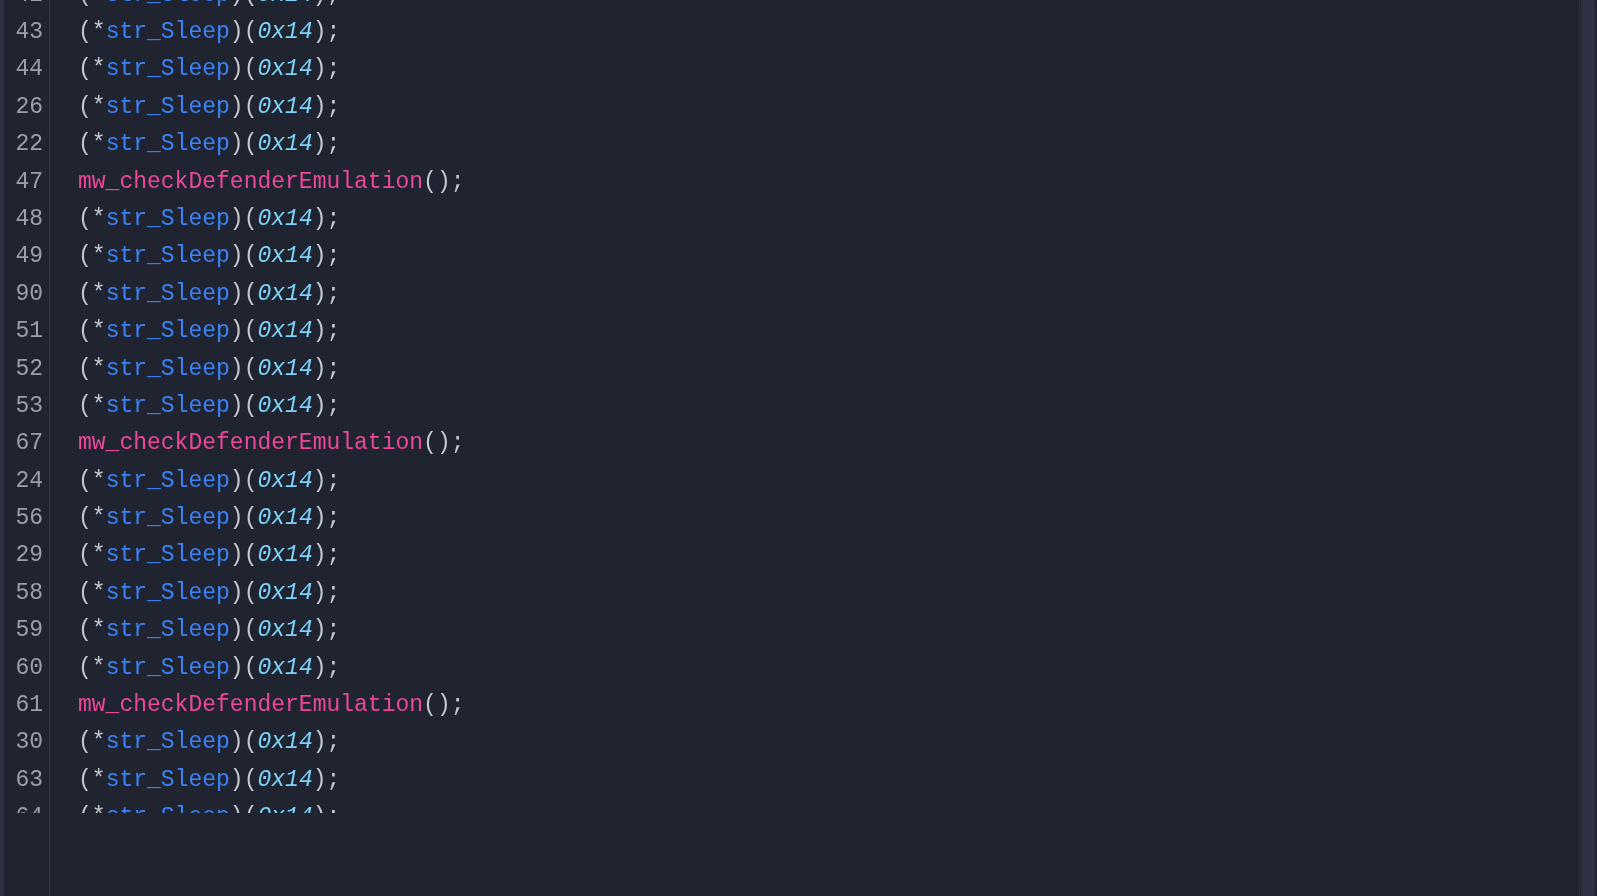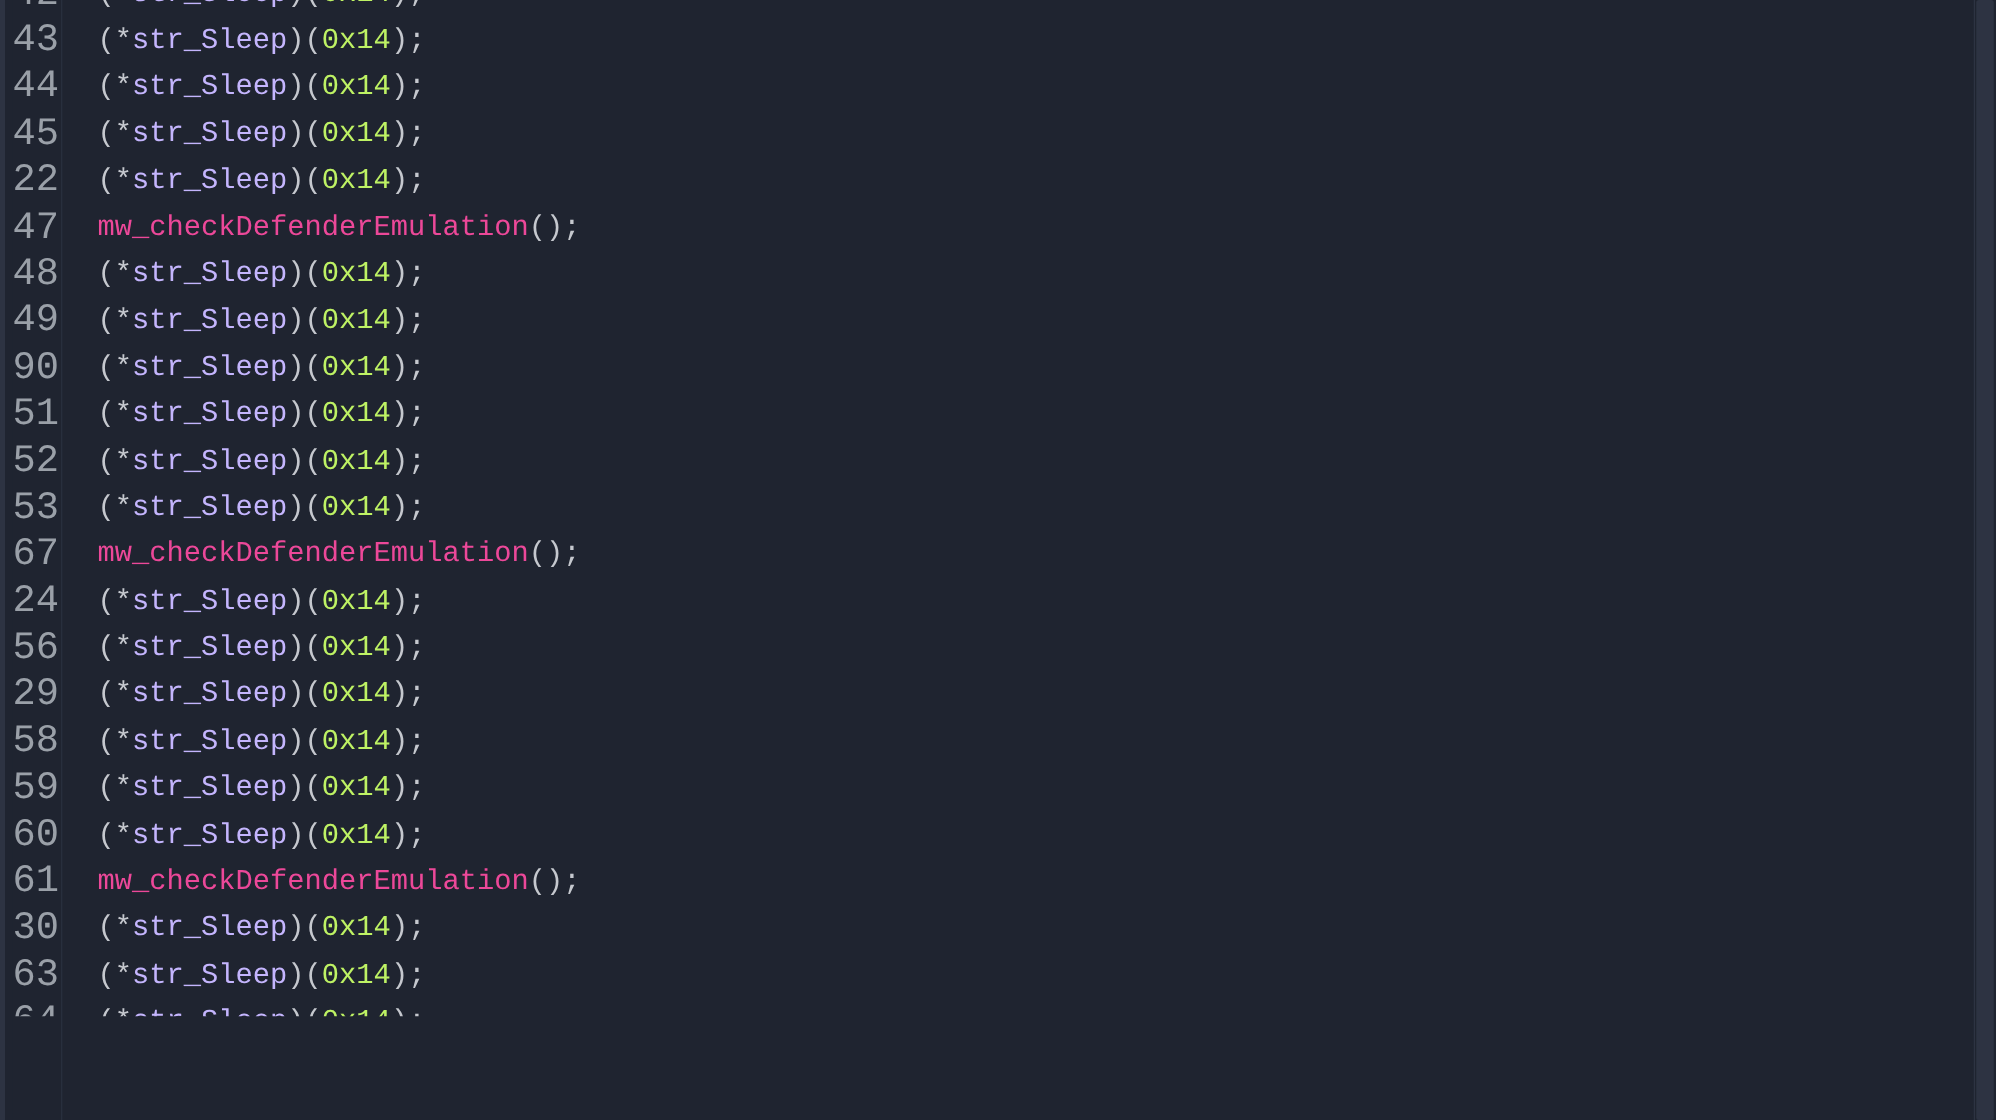--- a/index.html
+++ b/index.html
@@ -35,41 +35,41 @@
     flex-shrink: 0;
     border-right: 1px solid #2d3342;
     padding-top: 0;
   }
   .gutter-line {
     height: 37.4px;
     line-height: 37.4px;
     text-align: right;
     padding-right: 6px;
     color: #9aa0a8;
-    font-size: 31px;
+    font-size: 23px;
     user-select: none;
   }
   .code-area {
     flex: 1;
     background: #1f2430;
     padding-left: 28px;
     position: relative;
   }
   .code-line {
     height: 37.4px;
     line-height: 37.4px;
     white-space: pre;
     color: #c5c8ce;
   }
   .punct { color: #c5c8ce; }
   .paren { color: #c5c8ce; }
   .ident { color: #ec4899; }
-  .str-ident { color: #c4b5fd; }
+  .str-ident { color: #3b82f6; }
   .op { color: #c5c8ce; }
-  .num { color: #bef264; }
+  .num { color: #7dd3fc; font-style: italic; }
   .scrollbar-track {
     position: absolute;
     right: 0;
     top: 0;
     width: 18px;
     height: 100%;
     background: #1f2430;
     border-left: 1px solid #2d3342;
   }
   .scrollbar-thumb {
@@ -102,21 +102,21 @@
 <div class="editor">
   <div class="left-border"></div>
   <div class="inner-border"></div>
 
   <div class="gutter" id="gutter">
       <div class="partial-top">
         <div class="gutter-line">42</div>
       </div>
       <div class="gutter-line">43</div>
       <div class="gutter-line">44</div>
-      <div class="gutter-line">45</div>
+      <div class="gutter-line">26</div>
       <div class="gutter-line">22</div>
       <div class="gutter-line">47</div>
       <div class="gutter-line">48</div>
       <div class="gutter-line">49</div>
       <div class="gutter-line">90</div>
       <div class="gutter-line">51</div>
       <div class="gutter-line">52</div>
       <div class="gutter-line">53</div>
       <div class="gutter-line">67</div>
       <div class="gutter-line">24</div>

